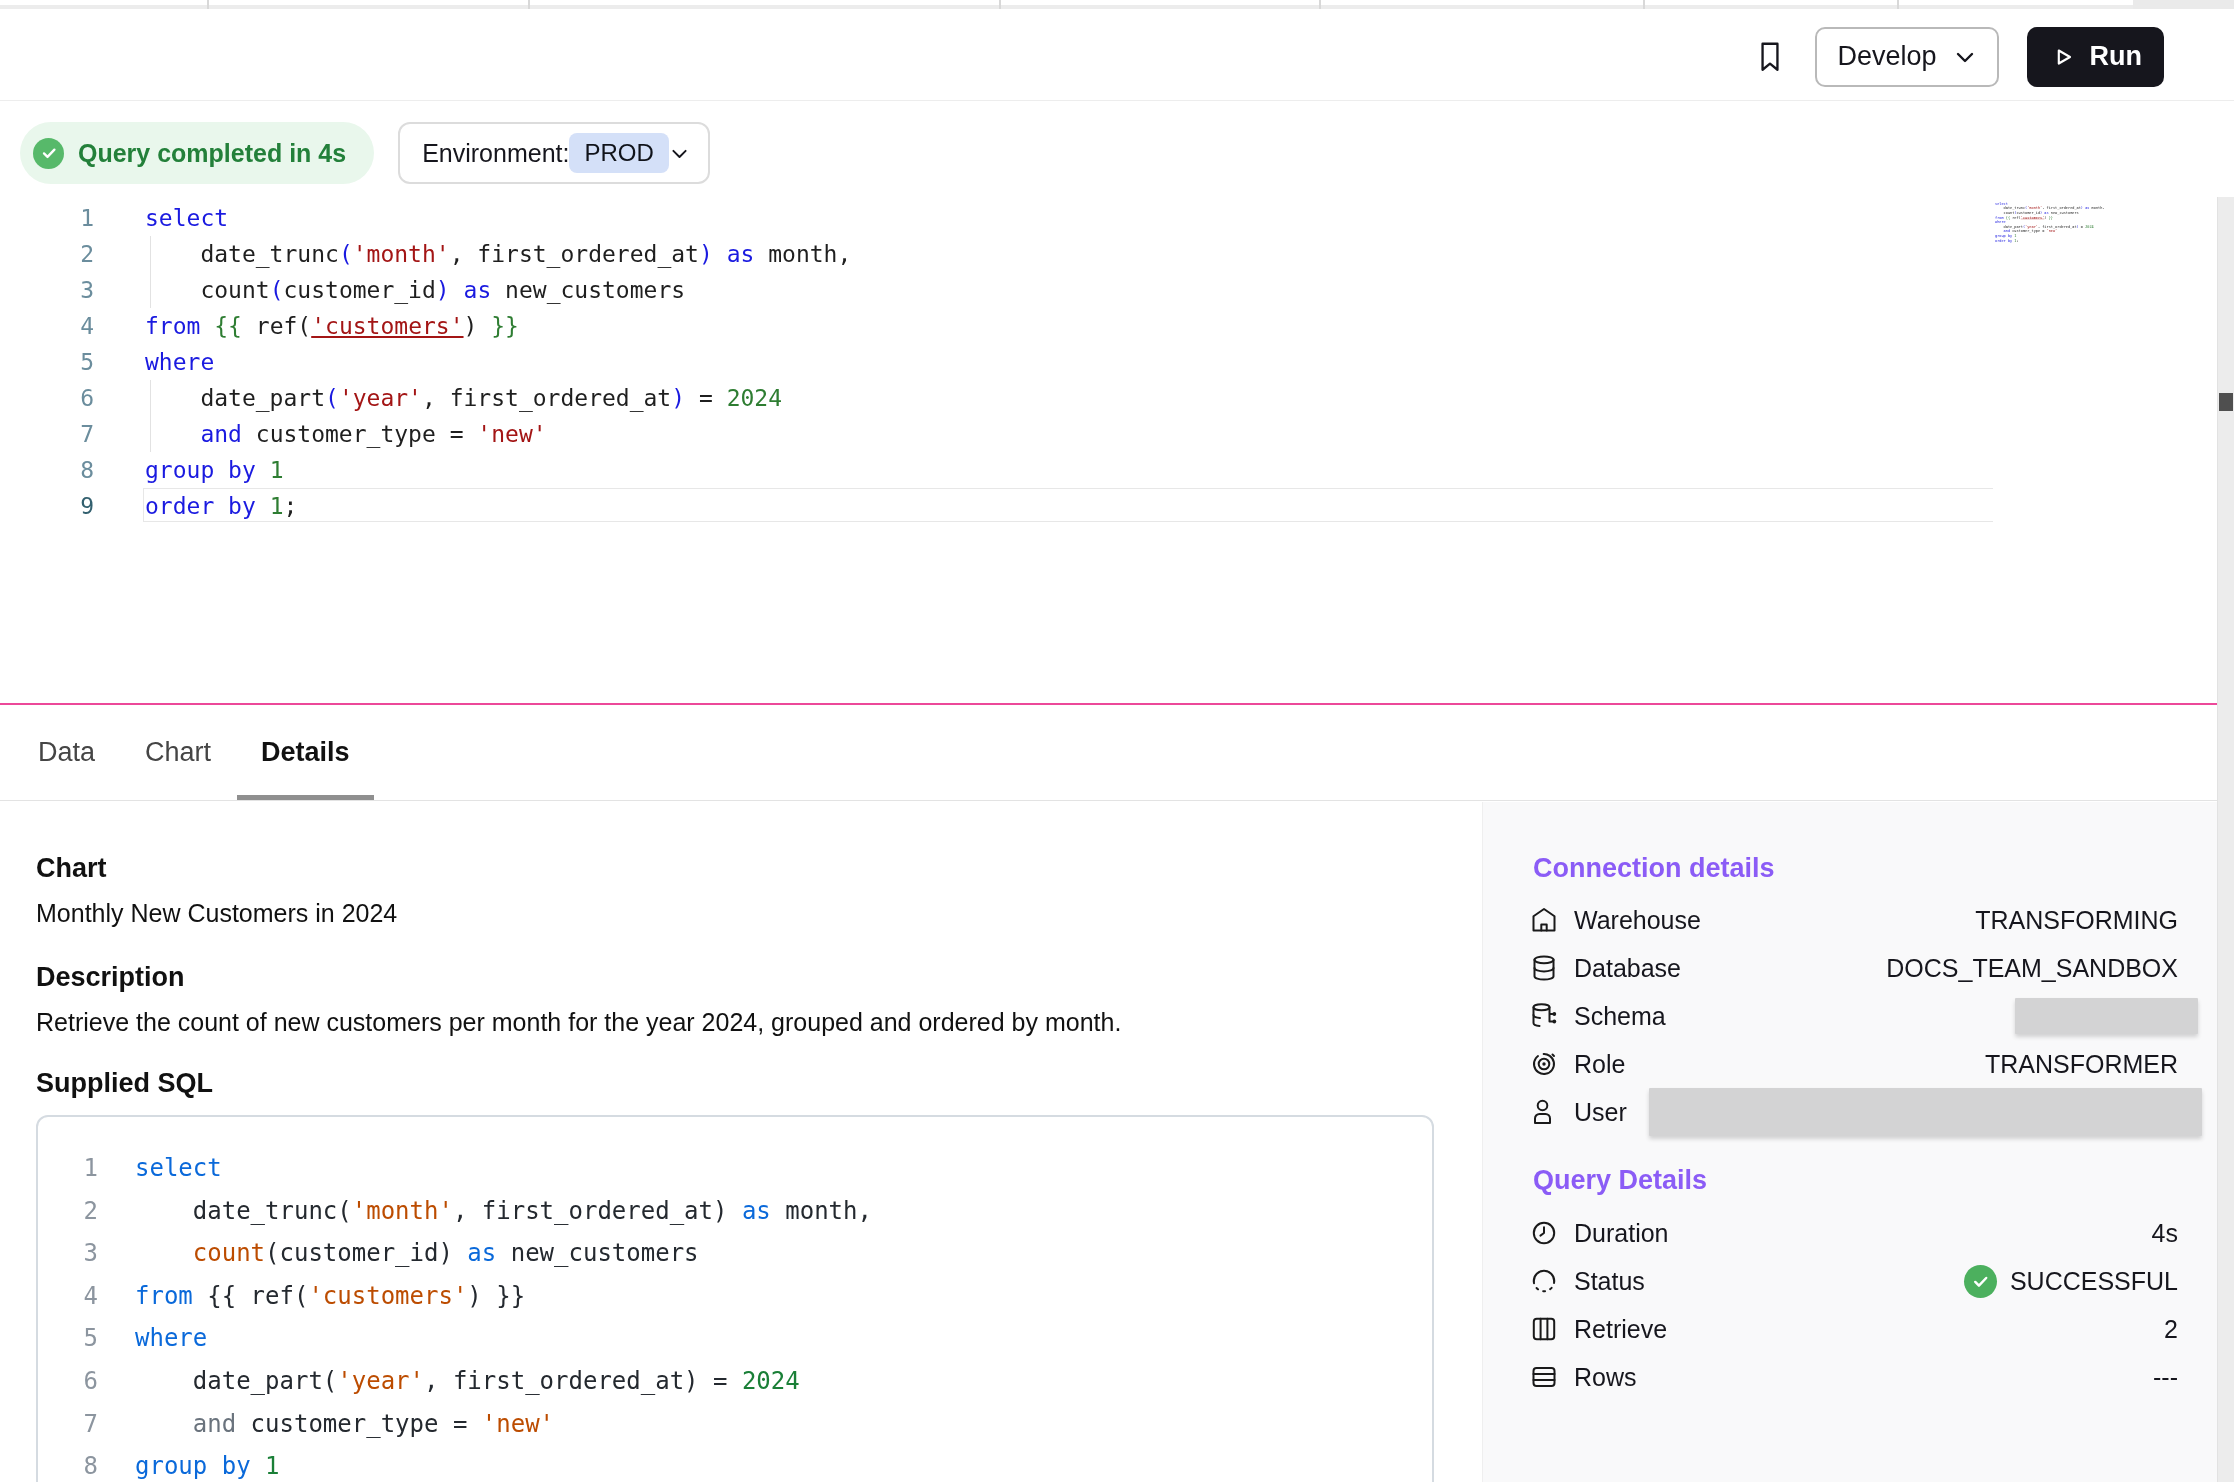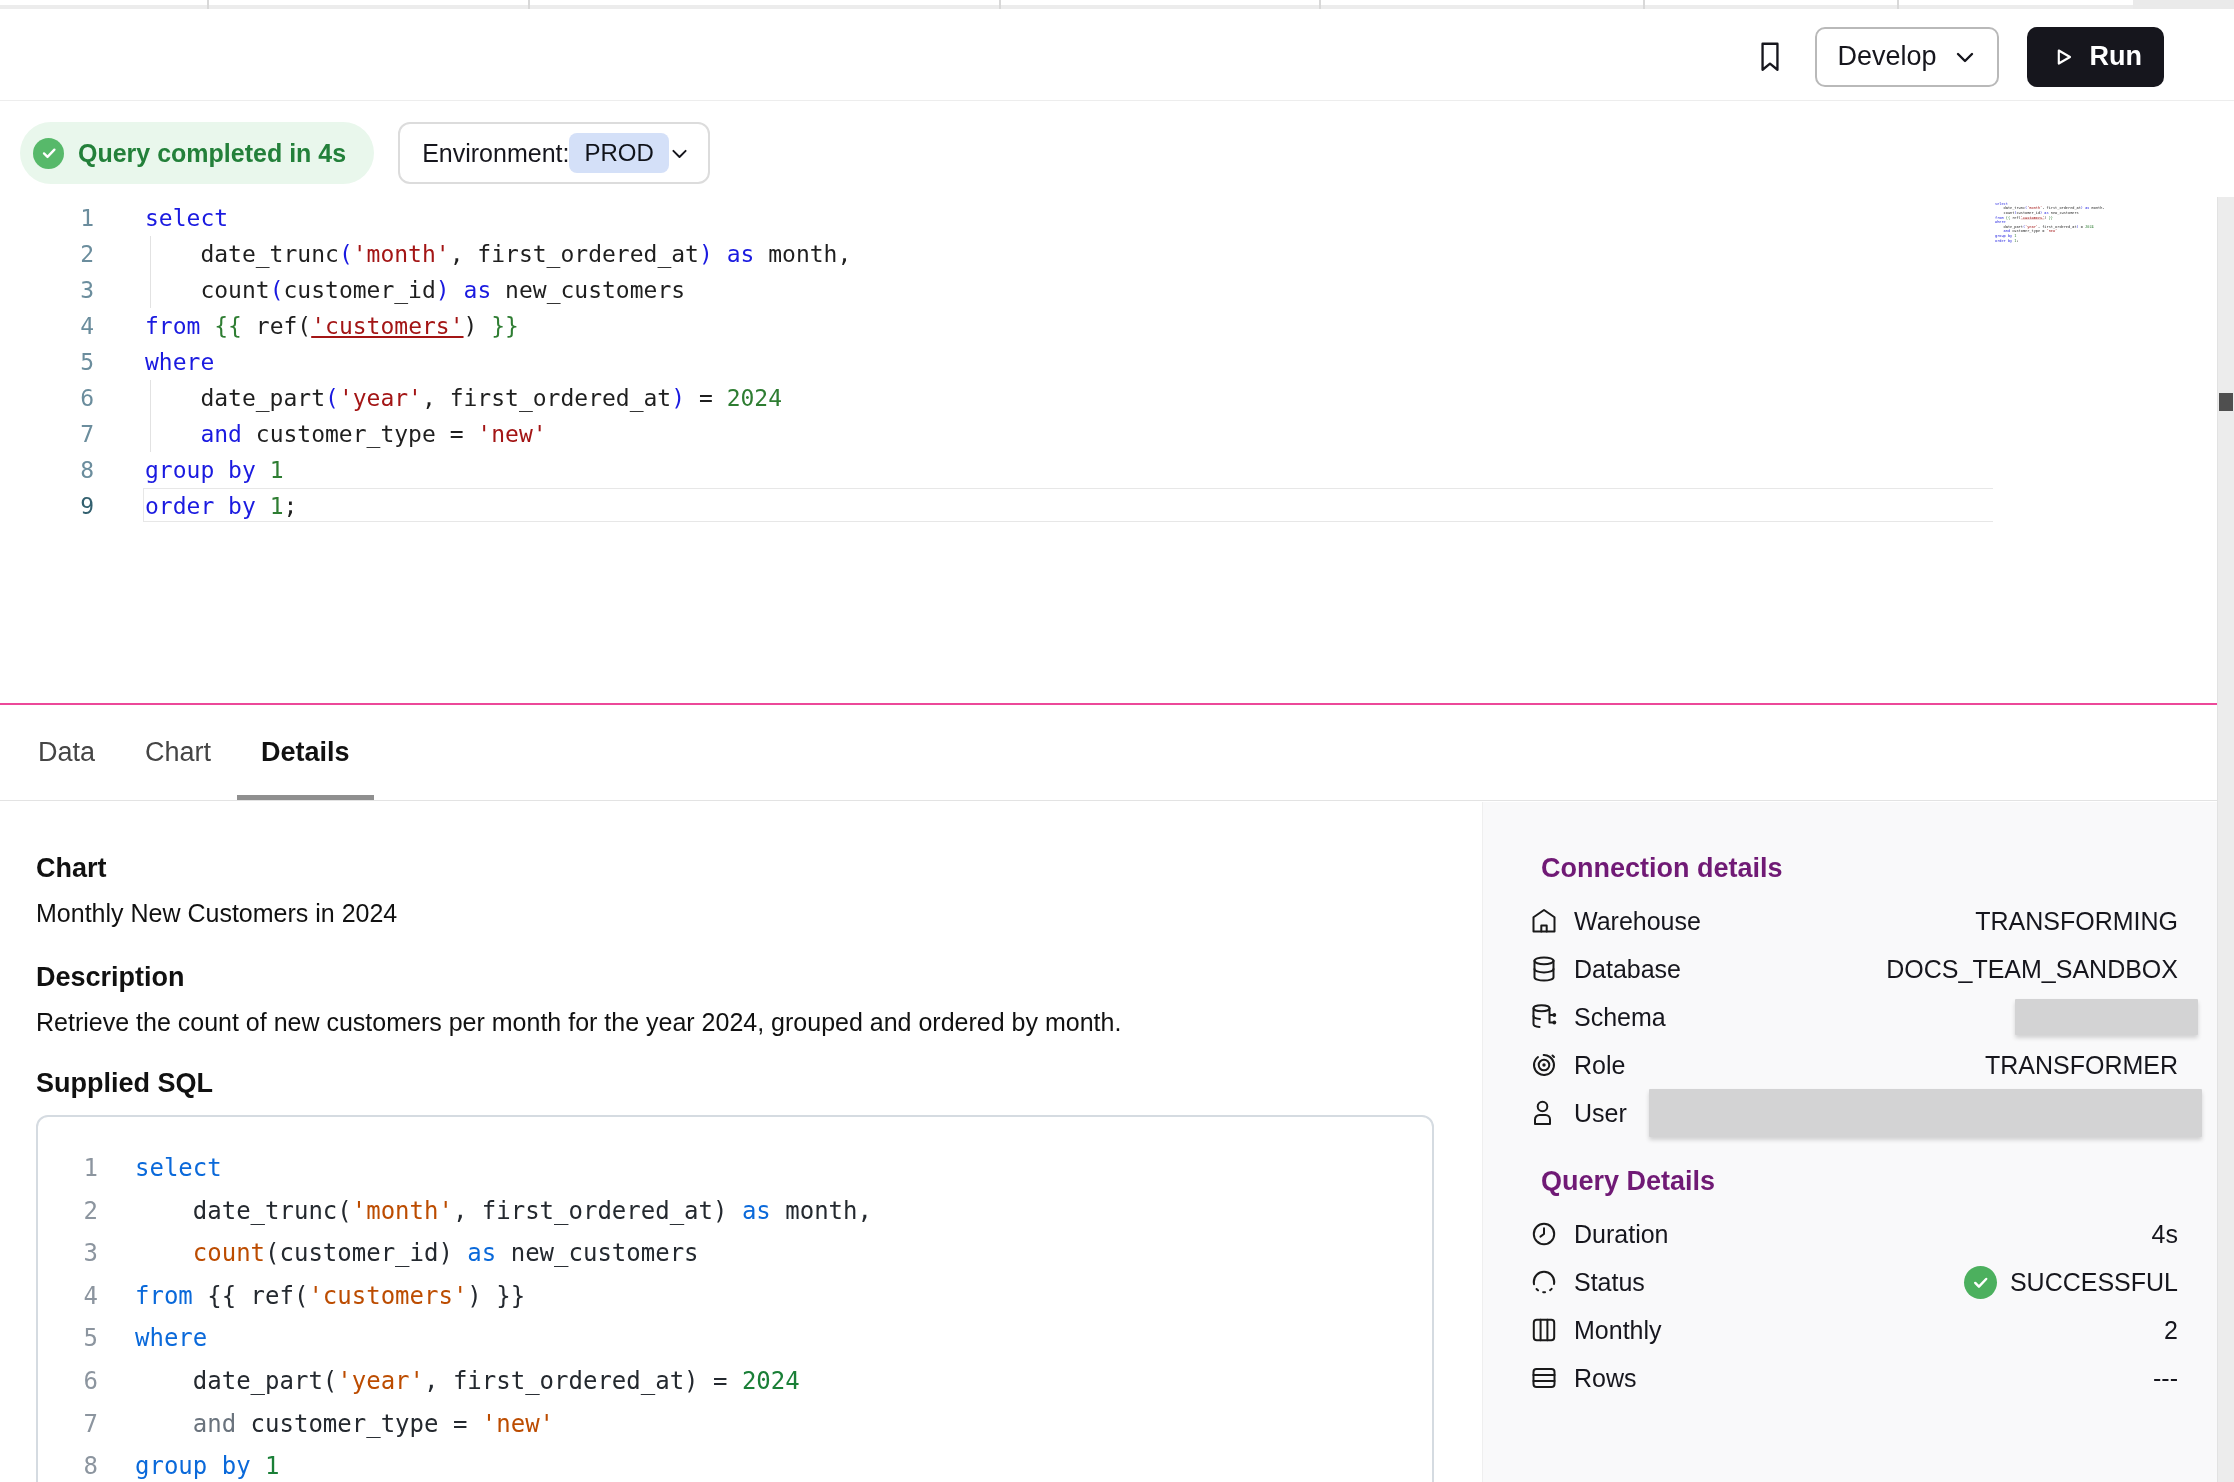--- a/index.html
+++ b/index.html
@@ -82,21 +82,21 @@
   
   .code-supplied .tk-kw { color:#0a69da; }
   .code-supplied .tk-andkw { color:#6a737d; }
   .code-supplied .tk-fn, .code-supplied .tk-str, .code-supplied .tk-strref { color:#bc4c00; }
   .code-supplied .tk-num { color:#1a7f37; }
   .code-supplied .tk-plain, .code-supplied .tk-jinja, .code-supplied .tk-paren { color:#24292f; }
 
   
   .sidebar { width:735px; flex:none; background:#f9f9fa; border-left:1px solid #efefef;
     padding:0 39px 0 46px; }
-  .side-h { font-size:27px; font-weight:700; color:#701a75; margin:12px; line-height:34px; }
+  .side-h { font-size:27px; font-weight:700; color:#8b5cf6; margin:4px; line-height:34px; }
   .sh-conn { margin-top:49px; } .sh-query { margin-top:27px; }
   .side-list { margin-top:11px; }
   .side-list.ql { margin-top:12px; }
   .side-row { height:48px; display:flex; align-items:center; }
   .side-icon { width:30px; height:30px; flex:none; display:flex; align-items:center; justify-content:center; }
   .side-label { margin-left:15px; font-size:25px; color:#16161d; }
   .side-value { margin-left:auto; font-size:25px; color:#16161d; display:flex; align-items:center; }
   .redacted { margin-left:auto; background:#d3d3d4; box-shadow:0 3px 4px rgba(0,0,0,0.16); border-radius:1px; }
   .side-row[data-icon="schema-icon"] .redacted { width:183px; height:36px; margin-right:-20px; }
   .side-row[data-icon="user-icon"] .redacted { width:553px; height:48px; margin-right:-24px; }
@@ -329,21 +329,21 @@
                 </svg>
               </span>SUCCESSFUL</span>
           </div>
           <div class="side-row" data-icon="columns-icon">
     <span class="side-icon">
               <svg width="30" height="30" viewBox="0 0 30 30">
                 <rect x="4.8" y="4.8" width="20.4" height="20.4" rx="3" fill="none" stroke="#1a1a1a" stroke-width="2" stroke-linecap="round" stroke-linejoin="round"></rect>
                 <path d="M11.6 4.8 v20.4 M18.4 4.8 v20.4" fill="none" stroke="#1a1a1a" stroke-width="2" stroke-linecap="round" stroke-linejoin="round"></path>
               </svg>
             </span>
-    <span class="side-label">Monthly</span>
+    <span class="side-label">Retrieve</span>
             <span class="side-value">2</span>
           </div>
           <div class="side-row" data-icon="rows-icon">
     <span class="side-icon">
               <svg width="30" height="30" viewBox="0 0 30 30">
                 <rect x="4.5" y="6" width="21" height="18" rx="3" fill="none" stroke="#1a1a1a" stroke-width="2" stroke-linecap="round" stroke-linejoin="round"></rect>
                 <path d="M4.5 12 h21 M4.5 18 h21" fill="none" stroke="#1a1a1a" stroke-width="2" stroke-linecap="round" stroke-linejoin="round"></path>
               </svg>
             </span>
     <span class="side-label">Rows</span>

